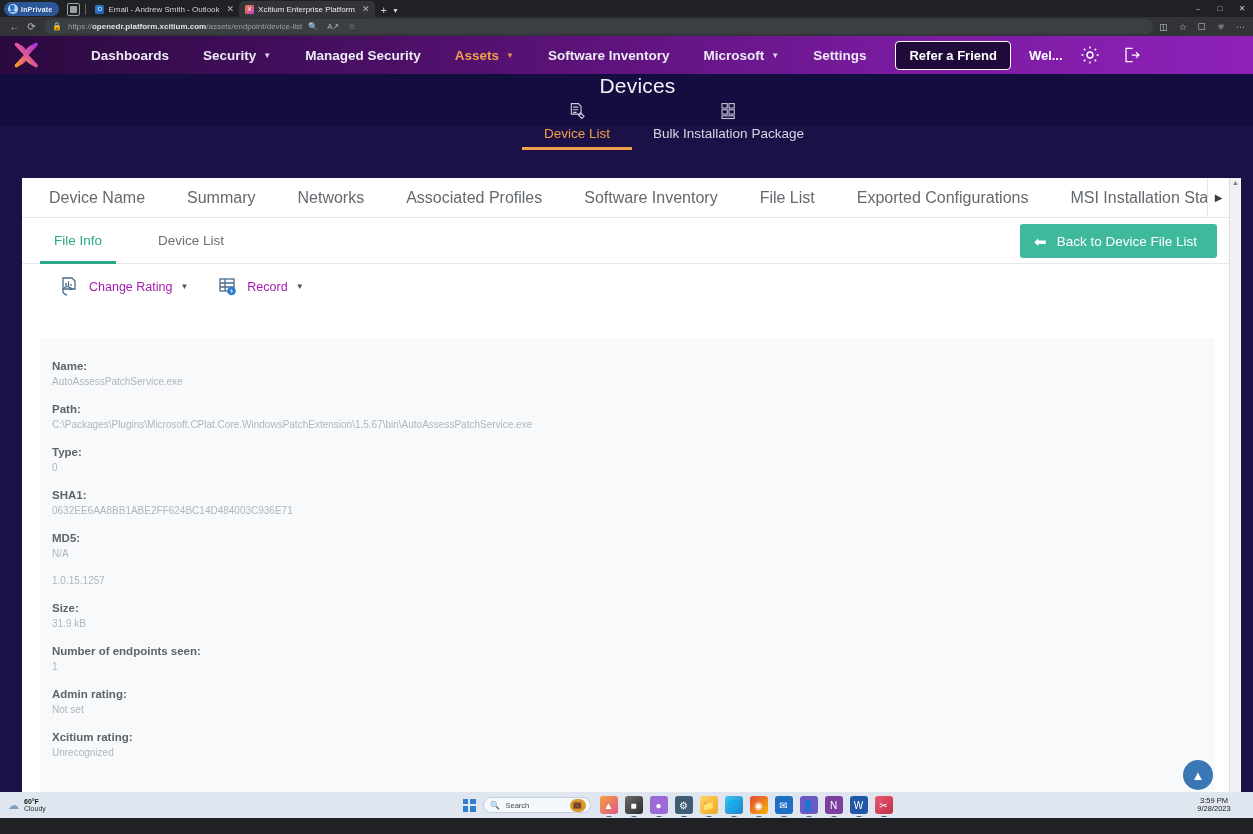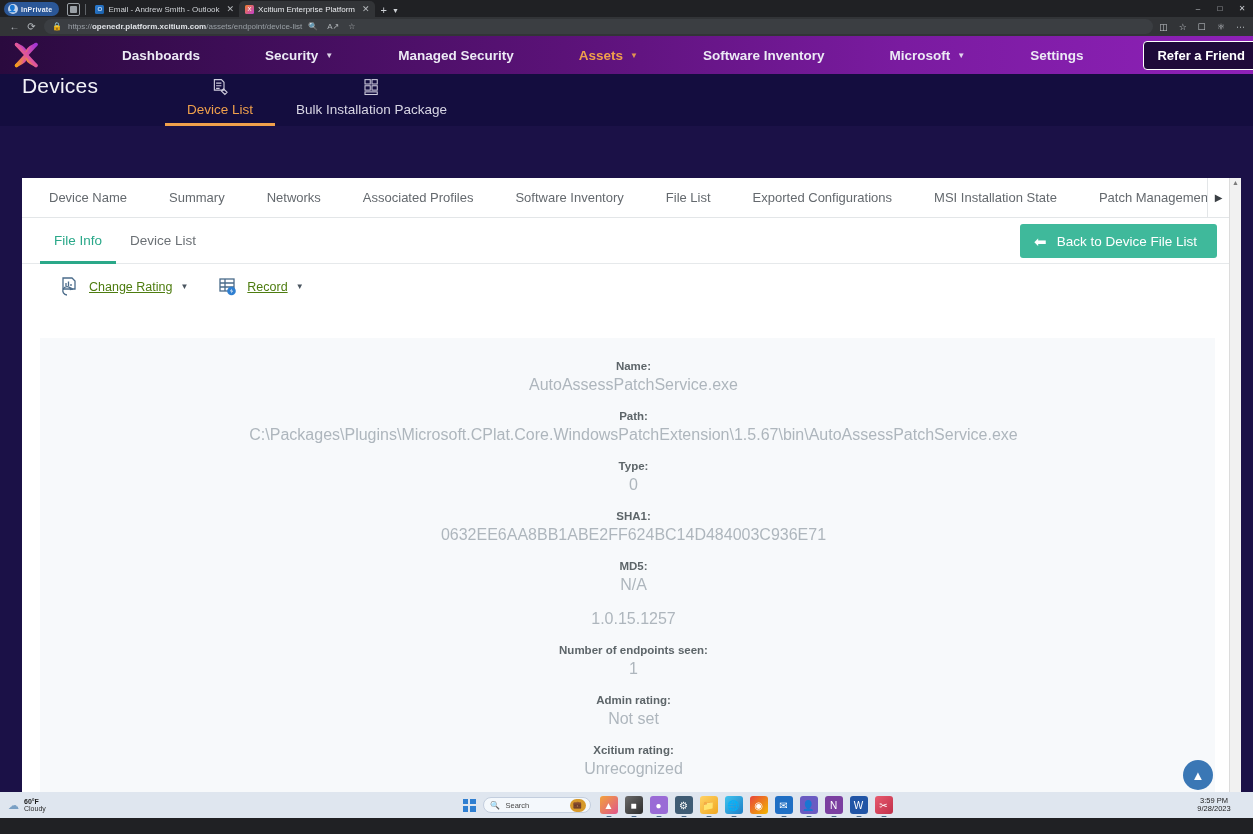--- a/index.html
+++ b/index.html
@@ -102,41 +102,41 @@
   .omni-right span { color:#b0b4b8; font-size:8px; }
   .toolbar-right { display: flex; align-items: center; gap: 11px; padding-right: 2px; }
   .toolbar-right span { color: #c3c7cb; font-size: 9px; }
 
   
   .app { width: 1253px; height: 782px; background: #1b1147; position: relative; }
 
   .topnav {
     height: 38px;
     background: linear-gradient(90deg,#2a0a3e 0%, #3d0d56 18%, #5b1278 45%, #7a1ba0 72%, #8e21b8 100%);
-    display: flex; align-items: center; padding: 0 10px; gap: 31px;
+    display: flex; align-items: center; padding: 0 10px;
   }
   .logo { width: 46px; height: 30px; margin-right: 18px; flex:0 0 auto; }
   .nav-item {
     color: #eceaf5; font-size: 13.5px; font-weight: bold;
     padding: 0 17px; display: flex; align-items: center; gap: 7px;
     white-space: nowrap;
   }
   .nav-item.active { color: #f0a04b; }
   .chev { font-size: 8px; opacity: .9; }
   .refer-btn {
     border: 1.5px solid #ffffff; border-radius: 4px;
     color: #ffffff; font-size: 13px; font-weight: bold;
     padding: 6px 13px; margin-left: 12px; white-space: nowrap;
     background: #1f0a3a;
   }
   .wel { color: #fff; font-size: 13px; font-weight: bold; margin-left: 18px; }
   .gear-btn { margin-left: 16px; display:flex; align-items:center; }
   .logout-btn { margin-left: 20px; margin-right: 6px; display:flex; align-items:center; }
 
-  .devhdr { height: 52px; background: #140d3f; display: flex; align-items: flex-start; padding-left: 22px; }
+  .devhdr { height: 52px; background: #140d3f; display: flex; align-items: center; padding-left: 22px; flex-direction: column; }
   .devhdr-title { color: #f2f1f7; font-size: 21px; font-weight: normal; letter-spacing: .2px; }
   .devtabs { display: flex; align-items: flex-end; height: 52px; margin-left: 62px; }
   .devtab {
     display: flex; flex-direction: column; align-items: center; justify-content: flex-end;
     padding: 0 16px 0; height: 52px; position: relative; min-width: 120px;
   }
   .devtab-ico { height: 22px; display:flex; align-items:flex-end; margin-bottom: 4px; }
   .devtab-label { font-size: 13.5px; color: #d8d6e4; padding-bottom: 9px; white-space: nowrap; }
   .devtab.active .devtab-label { color: #f0a04b; }
   .devtab.active::after {
@@ -148,33 +148,33 @@
   .content-wrap { position: absolute; left: 22px; right: 12px; top: 142px; bottom: 0; display:flex; }
   .content {
     flex: 1; background: #fff; position: relative; overflow: hidden;
   }
   .tabrow {
     height: 40px; display: flex; align-items: center;
     border-bottom: 1px solid #e3e6e8; padding-left: 6px;
     position: relative; background:#fff;
   }
   .trow-item {
-    font-size: 13px; color: #64696e; padding: 0 21px; white-space: nowrap;
+    font-size: 16px; color: #64696e; padding: 0 21px; white-space: nowrap;
   }
   .trow-arrow {
     position: absolute; right: 0; top: 0; width: 22px; height: 39px;
     display: flex; align-items: center; justify-content: center;
     background: #fff; border-left: 1px solid #e3e6e8;
     color: #3a3f44; font-size: 10px;
   }
 
   .subtabs {
     height: 46px; display: flex; align-items: center;
     padding-left: 18px; border-bottom: 1px solid #e6e9eb;
-    background: #fff; position: relative;
+    background: #fff; position: relative; gap: 28px;
   }
   .subtab {
     font-size: 13.5px; color: #6b7075; height: 46px;
     display: flex; align-items: center; padding: 0 14px; position: relative;
   }
   .subtab.active { color: #2aa889; font-weight: normal; }
   .subtab.active::after {
     content:''; position:absolute; left:0; right:0; bottom:0; height:3px; background:#2aa889;
   }
   .back-btn {
@@ -183,30 +183,30 @@
     border-radius: 3px; height: 34px; padding: 0 20px 0 14px;
     display: flex; align-items: center; gap: 10px; white-space: nowrap;
   }
   .back-arrow { font-size: 15px; line-height: 1; }
 
   .actionbar {
     height: 45px; display: flex; align-items: center; gap: 28px;
     padding-left: 36px; background: #fff;
   }
   .act-btn { display: flex; align-items: center; gap: 7px; }
-  .act-label { font-size: 12.5px; color: #4d7c0f; text-decoration: underline; }
+  .act-label { font-size: 12.5px; color: #a21caf; }
   .act-caret { font-size: 8px; color: #4a5560; margin-left:1px; }
 
   .infocard {
     position: absolute; left: 18px; right: 14px; top: 160px; bottom: 0;
     background: #f7f9fb; padding: 22px 0 0 12px;
   }
-  .field { margin-bottom: 16px; text-align: center; }
+  .field { margin-bottom: 16px; }
   .field-label { font-size: 11.5px; font-weight: bold; color: #5d6569; margin-bottom: 4px; }
-  .field-value { font-size: 16px; color: #aeb6bd; }
+  .field-value { font-size: 10px; color: #aeb6bd; }
 
   .scroll-top {
     position: absolute; right: 16px; bottom: 28px;
     width: 30px; height: 30px; border-radius: 50%;
     background: #3a77b5; color: #fff;
     display: flex; align-items: center; justify-content: center;
     font-size: 13px;
   }
 
   .vscroll {
@@ -465,20 +465,24 @@
           <div class="field-value">0632EE6AA8BB1ABE2FF624BC14D484003C936E71</div>
         </div>
         <div class="field">
           <div class="field-label">MD5:</div>
           <div class="field-value">N/A</div>
         </div>
         <div class="field">
           <div class="field-value">1.0.15.1257</div>
         </div>
         <div class="field">
+          <div class="field-label">Size:</div>
+          <div class="field-value">31.9 kB</div>
+        </div>
+        <div class="field">
           <div class="field-label">Number of endpoints seen:</div>
           <div class="field-value">1</div>
         </div>
         <div class="field">
           <div class="field-label">Admin rating:</div>
           <div class="field-value">Not set</div>
         </div>
         <div class="field">
           <div class="field-label">Xcitium rating:</div>
           <div class="field-value">Unrecognized</div>

